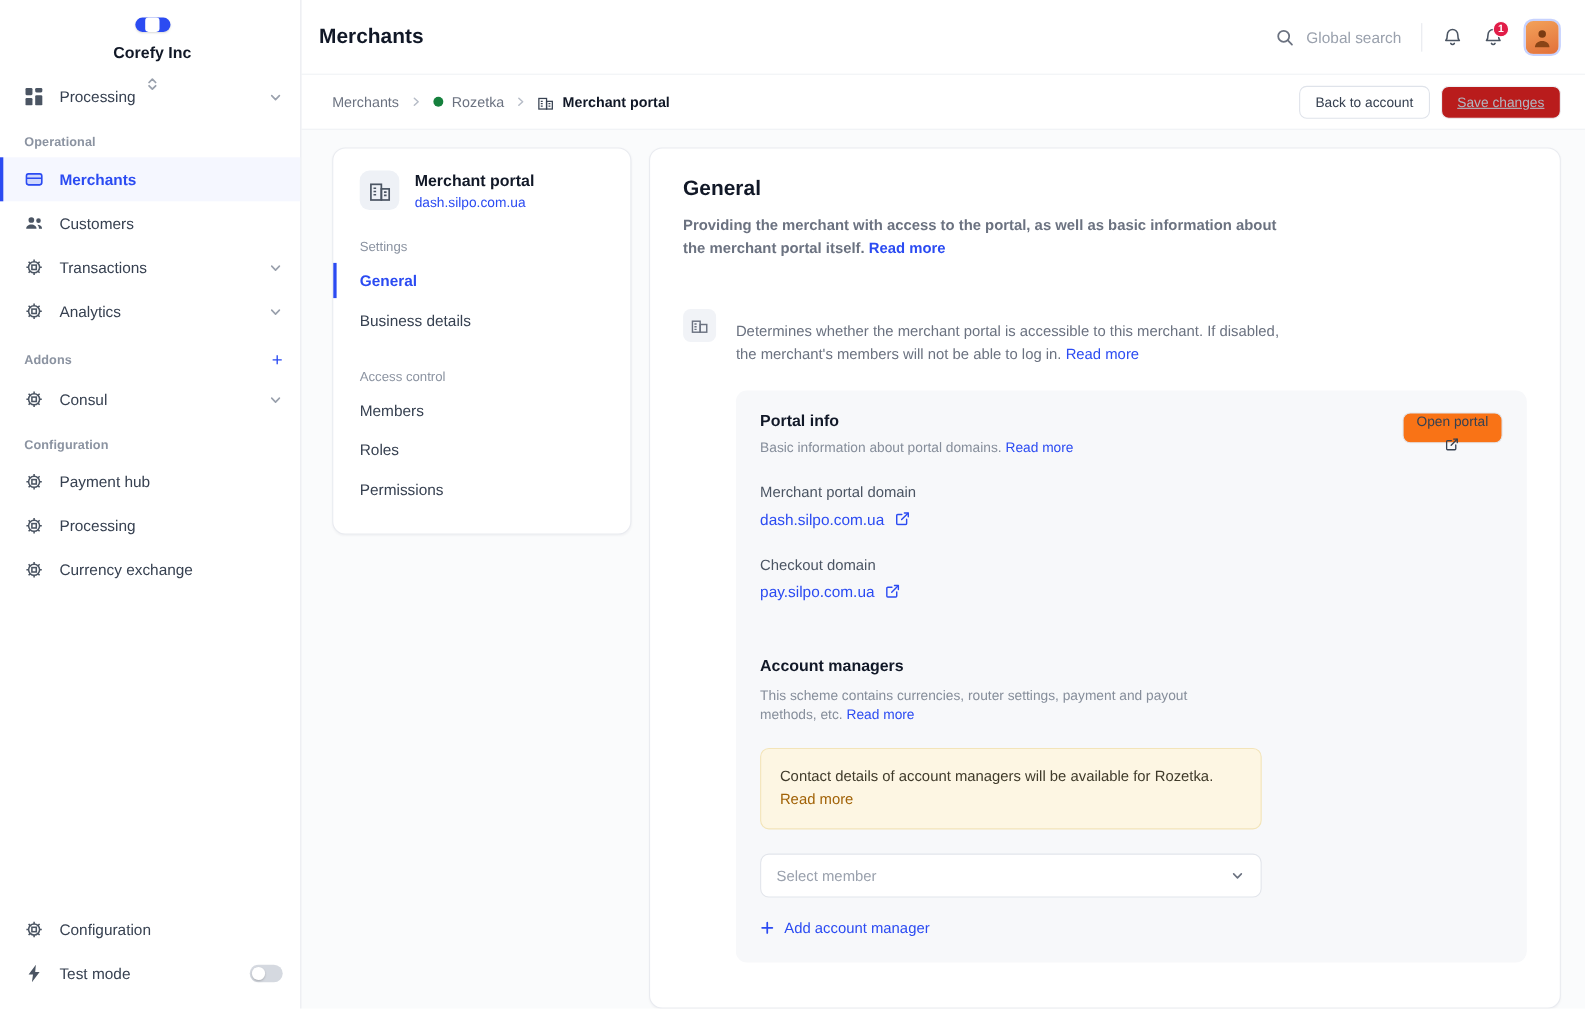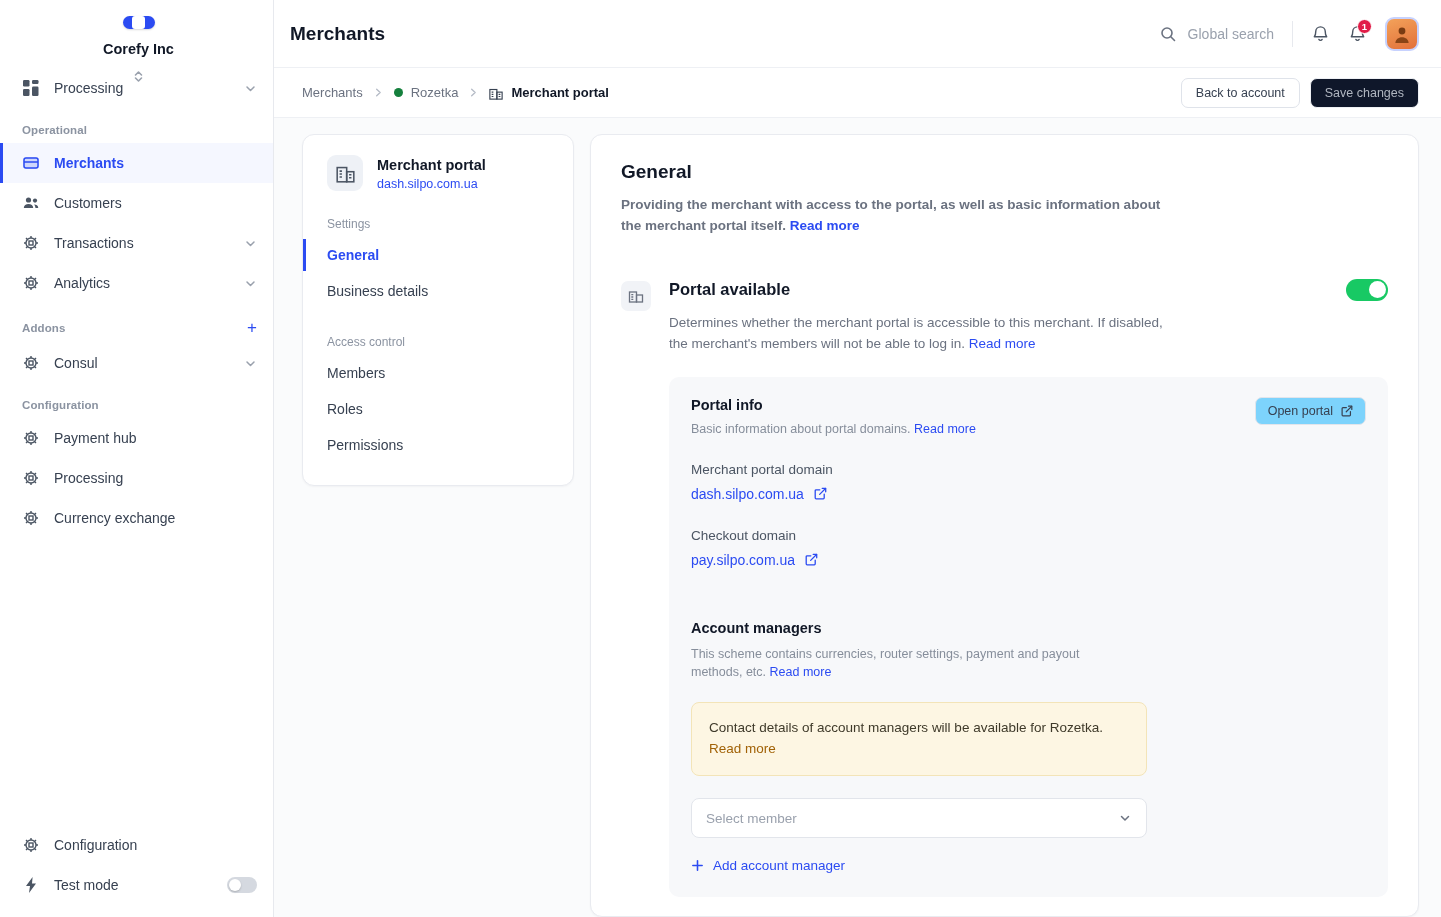--- a/index.html
+++ b/index.html
@@ -122,21 +122,21 @@
   .crumb.current { color: #111827; font-weight: 600; cursor: default; }
   .crumb-sep { color: #b6bcc7; margin: 0 10px; display: flex; align-items: center; }
   .dot-green { width: 9px; height: 9px; border-radius: 50%; background: #15803d; }
   .crumb-actions { margin-left: auto; display: flex; gap: 10px; padding-left: 36px; }
   .btn {
     height: 30px; padding: 0 14px; border-radius: 7px;
     font-size: 12.5px; font-weight: 500;
     display: flex; align-items: center; cursor: pointer;
     border: 1px solid #dfe3ea; background: #fff; color: #374151;
   }
-  .btn.disabled { background: #0f172a; color: #b0b6c0; border-color: #eef0f4; cursor: default; }
+  .btn.disabled { background: #b91c1c; color: #b0b6c0; border-color: #eef0f4; cursor: default; text-decoration: underline; }
 
   .content { flex: 1; display: flex; gap: 16px; padding: 16px 22px 0 28px; overflow: hidden; }
 
   .card {
     background: #fff; border: 1px solid #e9ebf0; border-radius: 12px;
     box-shadow: 0 1px 2px rgba(16,24,40,.04);
   }
 
   
   .leftcard { width: 272px; align-self: flex-start; padding: 20px 0 22px; }
@@ -184,22 +184,22 @@
 
   .infobox {
     margin-top: 22px; background: #f7f8fa; border-radius: 10px;
     padding: 20px 22px 24px;
   }
   .info-head { display: flex; align-items: flex-start; }
   .info-title { font-size: 14.5px; font-weight: 600; color: #111827; }
   .info-sub { font-size: 12.5px; color: #868e9b; margin-top: 9px; }
   .open-portal {
     margin-left: auto; height: 28px; padding: 0 12px; border-radius: 7px;
-    background: #7dd3fc; border: 1px solid #e2e5eb; font-size: 12.5px; color: #374151;
-    display: flex; align-items: center; gap: 8px; cursor: pointer;
+    background: #f97316; border: 1px solid #e2e5eb; font-size: 12.5px; color: #374151;
+    display: flex; align-items: center; gap: 8px; cursor: pointer; flex-direction: column;
   }
   .field-label { font-size: 13.5px; color: #4b5563; margin-top: 26px; }
   .field-link {
     margin-top: 9px; font-size: 14px; color: #2b4bf2; font-weight: 500;
     display: flex; align-items: center; gap: 10px; cursor: pointer;
   }
   .am-title { font-size: 14.5px; font-weight: 600; color: #111827; margin-top: 52px; }
   .am-sub { font-size: 12.5px; color: #868e9b; margin-top: 9px; line-height: 1.5; max-width: 420px; }
   .notice {
     margin-top: 20px; background: #fdf6e3; border: 1px solid #f3e4b8; border-radius: 8px;
@@ -500,24 +500,20 @@
 
         <div class="portal-avail-row">
           <div class="avail-icon">
             <svg width="16" height="16" viewBox="0 0 16 16" fill="none" stroke="currentColor" stroke-width="1.3">
                 <rect x="1.5" y="4" width="7" height="10"></rect>
                 <rect x="8.5" y="7" width="6" height="7"></rect>
                 <path d="M3.3 6.6h2M3.3 9h2M3.3 11.4h2"></path>
               </svg>
           </div>
           <div class="avail-body">
-            <div class="avail-head">
-              <div class="avail-title">Portal available</div>
-              <div class="toggle-on"></div>
-            </div>
             <div class="avail-desc">
               <span>Determines whether the merchant portal is accessible to this merchant. If disabled, the merchant's members will not be able to log in.</span>
               <a class="link">Read more</a>
             </div>
 
             <div class="infobox">
               <div class="info-head">
                 <div>
                   <div class="info-title">Portal info</div>
                   <div class="info-sub">

